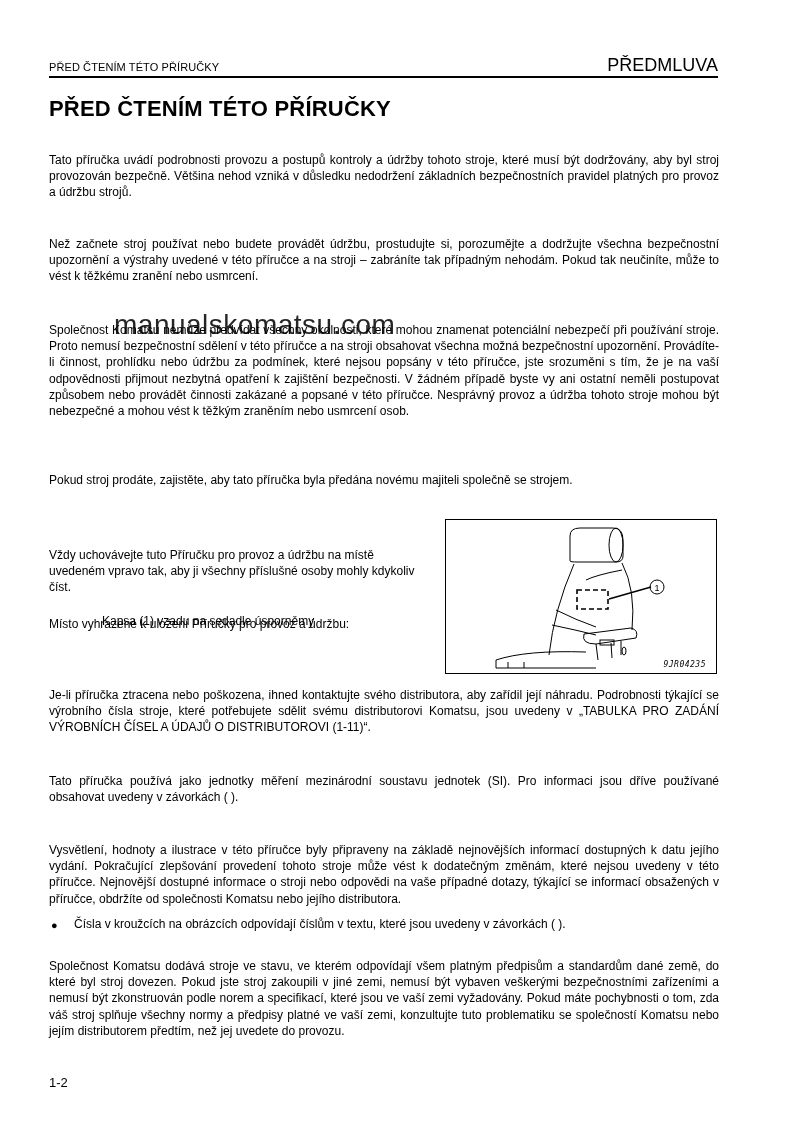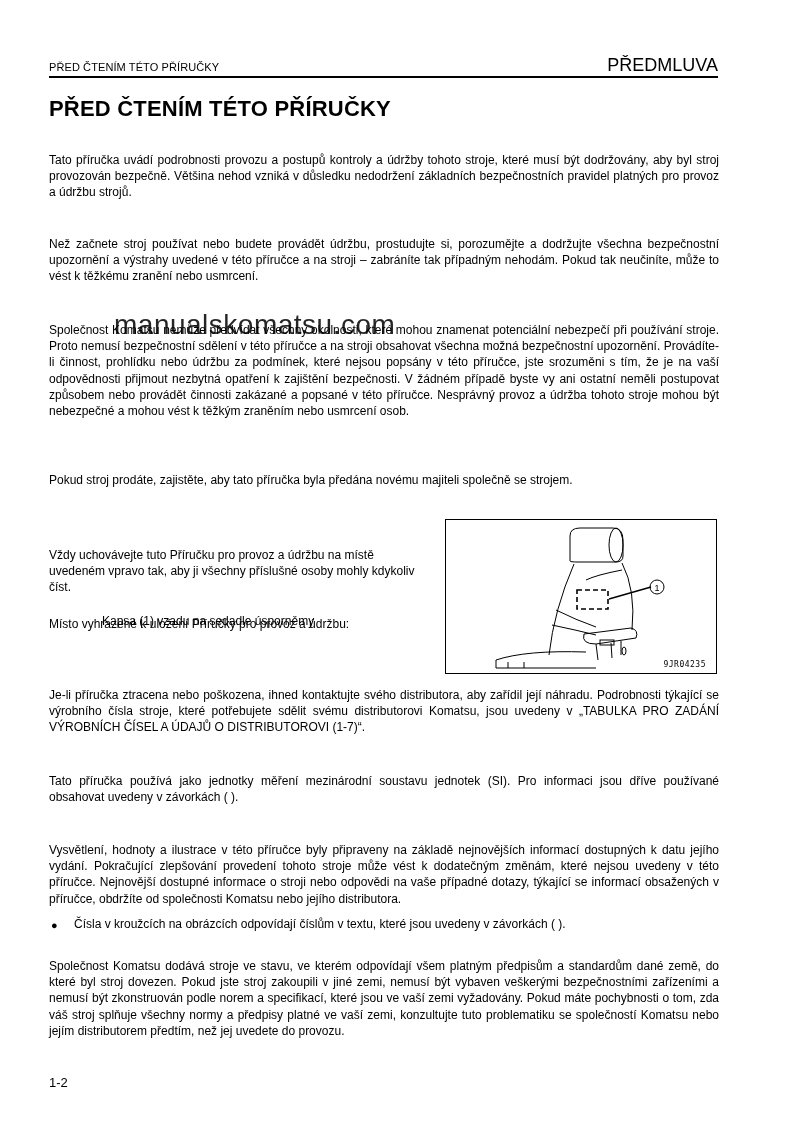--- a/index.html
+++ b/index.html
@@ -8,21 +8,21 @@
   .hdr-left { position: absolute; left: 49px; top: 61px; font-size: 11px; letter-spacing: 0.1px; }
   .hdr-right { position: absolute; right: 75px; top: 55px; font-size: 18px; }
   .hdr-rule { position: absolute; left: 49px; width: 669px; top: 76px; height: 2px; background: #000; }
   .title { position: absolute; left: 49px; top: 96px; font-size: 22px; font-weight: bold; margin: 0; letter-spacing: 0.2px; }
   .p { position: absolute; left: 49px; width: 670px; font-size: 12px; line-height: 16.2px; margin: 0; text-align: justify; }
   .p-narrow { width: 375px; text-align: left; }
   .indent { left: 102px; }
   .watermark { position: absolute; left: 114px; top: 309px; font-size: 28px; color: #000; opacity: 0.85; letter-spacing: 0.5px; }
   .figure { position: absolute; left: 445px; top: 519px; width: 272px; height: 155px; border: 1px solid #000; box-sizing: border-box; }
   .figure svg { position: absolute; left: 0; top: 0; }
-  .fig-code { position: absolute; right: 10px; bottom: 4px; font-family: "DejaVu Sans Mono", monospace; font-size: 8px; letter-spacing: 0.5px; }
+  .fig-code { position: absolute; right: 10px; bottom: 4px; font-family: "DejaVu Sans Mono", monospace; font-size: 8px; letter-spacing: 0.5px; font-style: italic; }
   .bullet { position: absolute; left: 51px; top: 919px; font-size: 11px; }
   .bullet-text { position: absolute; left: 74px; top: 916px; width: 640px; font-size: 12px; line-height: 16.2px; margin: 0; }
   .page-num { position: absolute; left: 49px; top: 1075px; font-size: 13px; font-weight: normal; }
 </style>
 </head>
 <body>
 
 <div class="hdr-left">PŘED ČTENÍM TÉTO PŘÍRUČKY</div>
 <div class="hdr-right">PŘEDMLUVA</div>
 <div class="hdr-rule"></div>
@@ -63,21 +63,21 @@
 
       <path d="M 50 140 L 50 148 L 150 148 M 50 140 Q 80 130 140 132"></path>
       <path d="M 62 142 L 62 148 M 78 142 L 78 148"></path>
       <ellipse cx="178" cy="131" rx="2" ry="4"></ellipse>
     </g>
     <text x="211" y="70.5" font-size="9" text-anchor="middle" font-family="Liberation Sans, sans-serif">1</text>
   </svg>
   <div class="fig-code">9JR04235</div>
 </div>
 
-<p class="p" style="top:687px;">Je-li příručka ztracena nebo poškozena, ihned kontaktujte svého distributora, aby zařídil její náhradu. Podrobnosti týkající se výrobního čísla stroje, které potřebujete sdělit svému distributorovi Komatsu, jsou uvedeny v „TABULKA PRO ZADÁNÍ VÝROBNÍCH ČÍSEL A ÚDAJŮ O DISTRIBUTOROVI (1-7)“.</p>
+<p class="p" style="top:687px;">Je-li příručka ztracena nebo poškozena, ihned kontaktujte svého distributora, aby zařídil její náhradu. Podrobnosti týkající se výrobního čísla stroje, které potřebujete sdělit svému distributorovi Komatsu, jsou uvedeny v „TABULKA PRO ZADÁNÍ VÝROBNÍCH ČÍSEL A ÚDAJŮ O DISTRIBUTOROVI (1-11)“.</p>
 <p class="p" style="top:773px;">Tato příručka používá jako jednotky měření mezinárodní soustavu jednotek (SI). Pro informaci jsou dříve používané obsahovat uvedeny v závorkách ( ).</p>
 <p class="p" style="top:842px;">Vysvětlení, hodnoty a ilustrace v této příručce byly připraveny na základě nejnovějších informací dostupných k datu jejího vydání. Pokračující zlepšování provedení tohoto stroje může vést k dodatečným změnám, které nejsou uvedeny v této příručce. Nejnovější dostupné informace o stroji nebo odpovědi na vaše případné dotazy, týkající se informací obsažených v příručce, obdržíte od společnosti Komatsu nebo jejího distributora.</p>
 
 <div class="bullet">●</div>
 <div class="bullet-text">
   <div>Čísla v kroužcích na obrázcích odpovídají číslům v textu, které jsou uvedeny v závorkách ( ).</div>
 </div>
 
 <p class="p" style="top:958px;">Společnost Komatsu dodává stroje ve stavu, ve kterém odpovídají všem platným předpisům a standardům dané země, do které byl stroj dovezen. Pokud jste stroj zakoupili v jiné zemi, nemusí být vybaven veškerými bezpečnostními zařízeními a nemusí být zkonstruován podle norem a specifikací, které jsou ve vaší zemi vyžadovány. Pokud máte pochybnosti o tom, zda váš stroj splňuje všechny normy a předpisy platné ve vaší zemi, konzultujte tuto problematiku se společností Komatsu nebo jejím distributorem předtím, než jej uvedete do provozu.</p>
 

